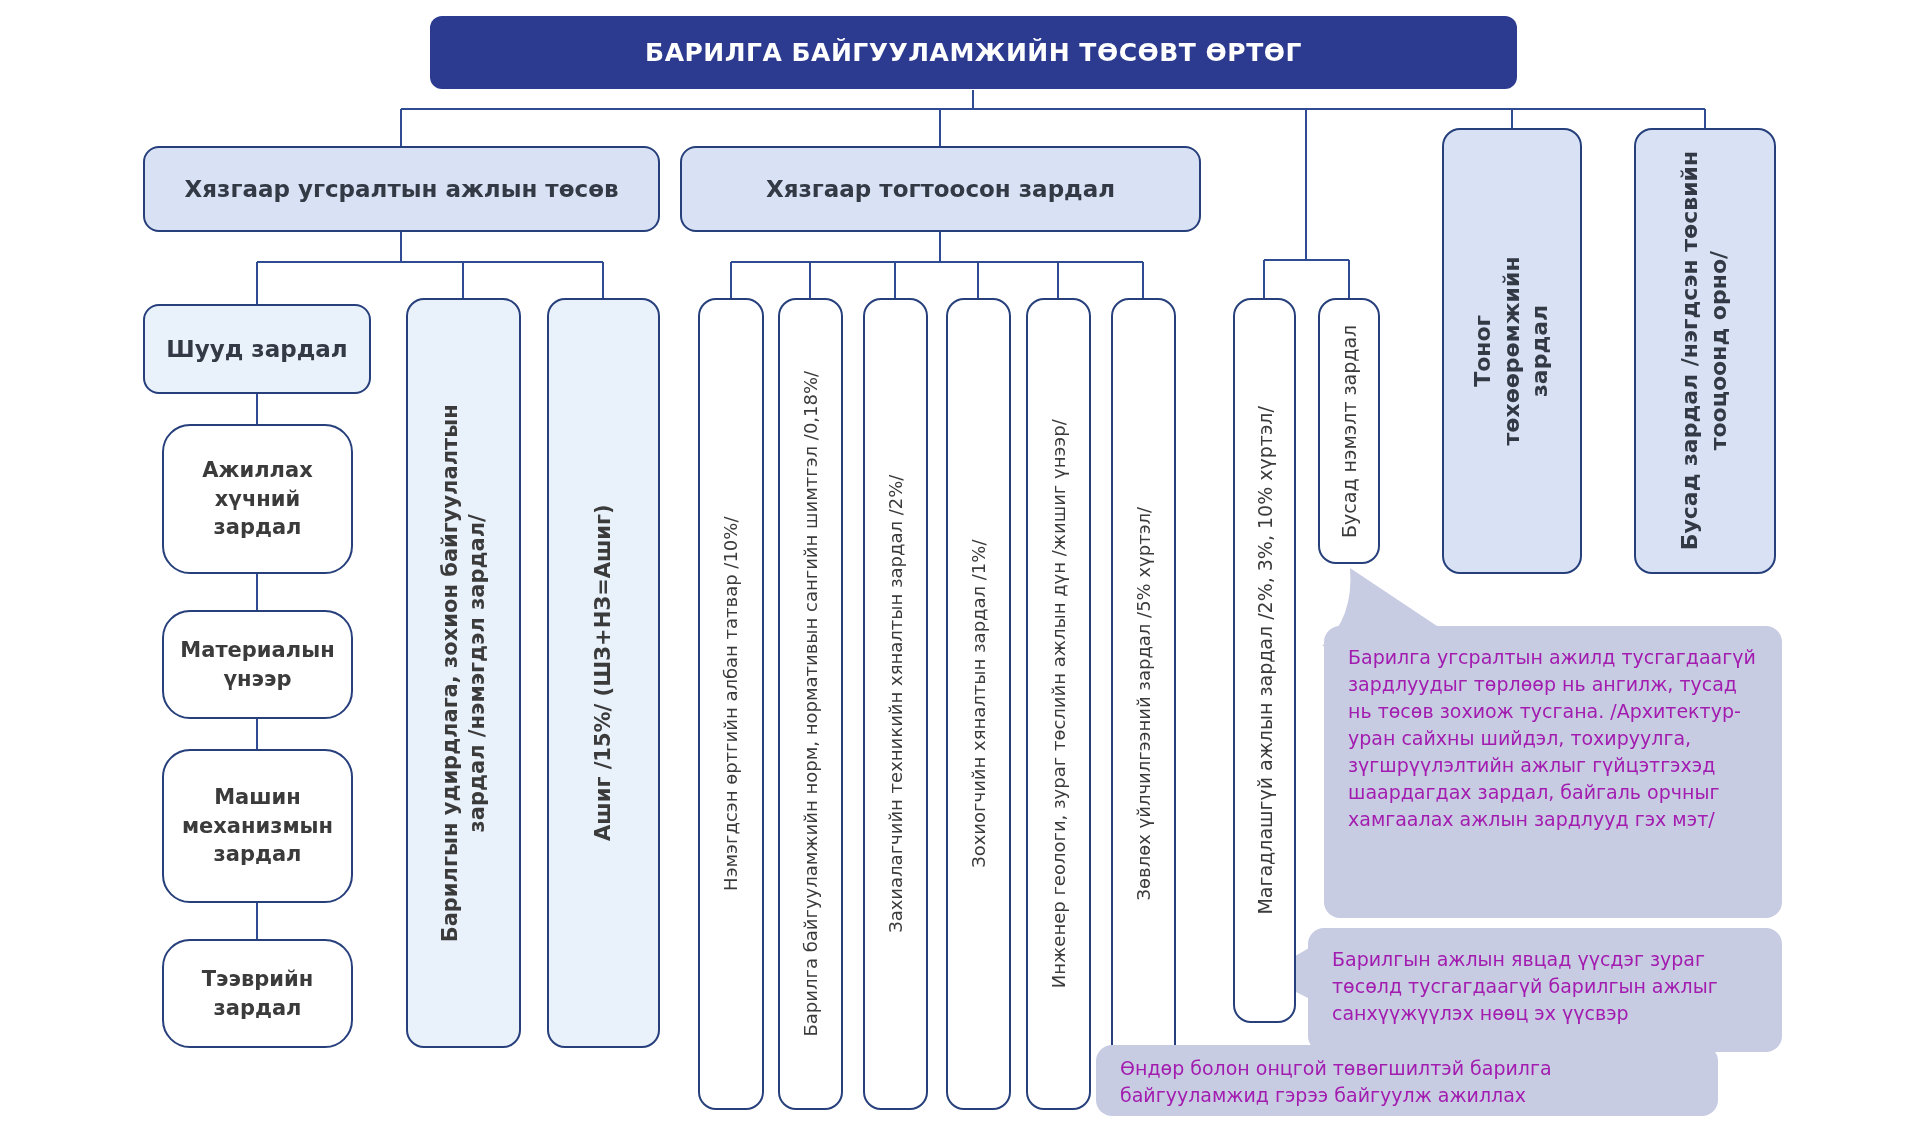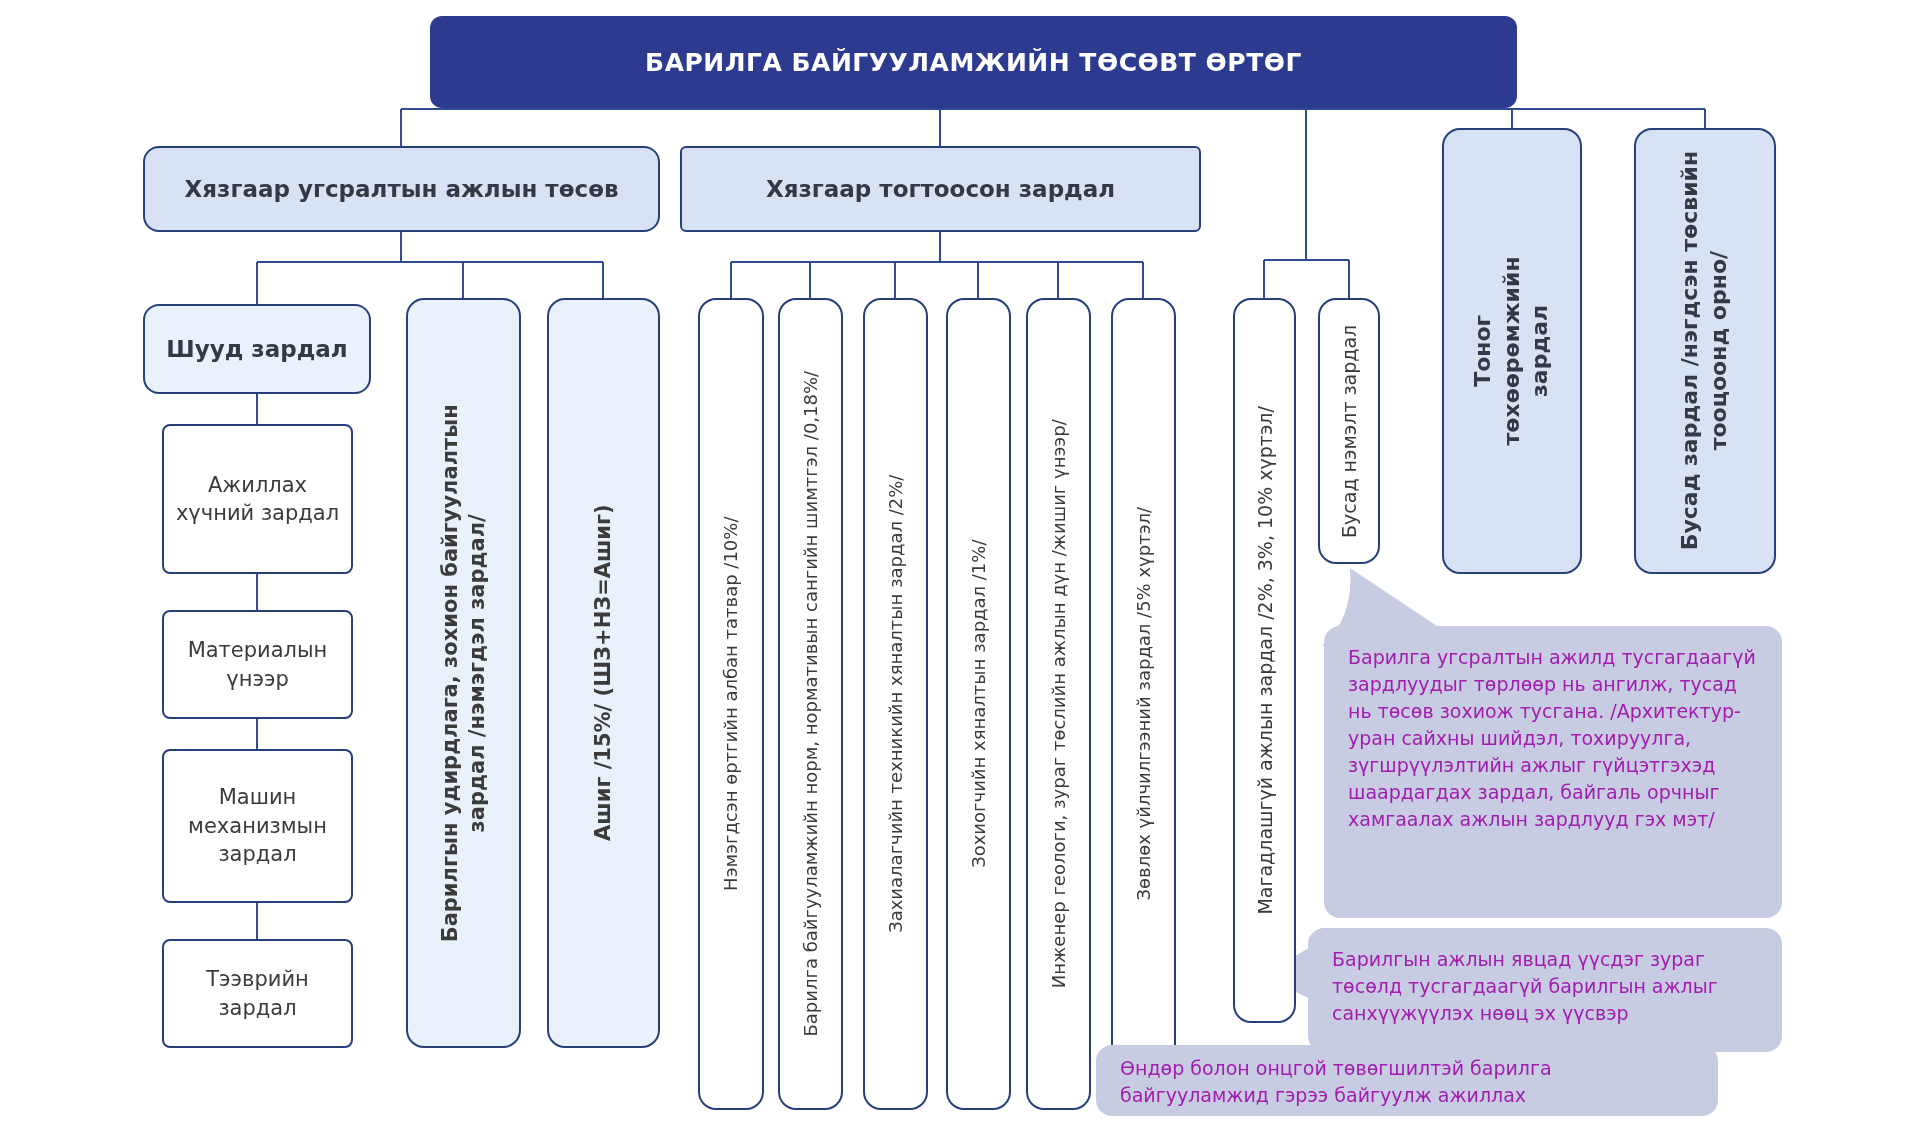--- a/index.html
+++ b/index.html
@@ -16,22 +16,22 @@
   }
   .hdr{
     background:#d8e2f4;border:2px solid #27407c;border-radius:16px;
     color:#333a45;font-size:23px;font-weight:600;padding:6px 14px;
   }
   .litebox{
     background:#e9f1fb;border:2px solid #27407c;border-radius:16px;
     color:#333a45;font-size:23px;font-weight:600;
   }
   .whitebox{
-    background:#ffffff;border:2px solid #27407c;border-radius:8px;
-    color:#3b3b3b;font-size:21px;font-weight:400;line-height:1.35;padding:4px 10px;
+    background:#ffffff;border:2px solid #27407c;border-radius:28px;
+    color:#3b3b3b;font-size:21px;font-weight:700;line-height:1.35;padding:4px 10px;
   }
   .vbox{border:2px solid #27407c;border-radius:18px;overflow:visible;}
   .vbox .vtext{
     transform:rotate(-90deg);text-align:center;line-height:1.3;flex:0 0 auto;
   }
   .v-lite{background:#e9f1fb;color:#3b3b3b;font-weight:600;font-size:21px;}
   .v-white{background:#ffffff;color:#3b3b3b;font-weight:500;font-size:18px;}
   .v-hdr{background:#d8e2f4;color:#333a45;font-weight:600;font-size:22px;}
   .bubble{
     background:#c8cce3;border-radius:16px;color:#a21caf;
@@ -55,25 +55,25 @@
          M1306 109 V260 M1264 260 H1349 M1264 260 V298 M1349 260 V298
          M401 232 V262 M257 262 H603 M257 262 V304 M463 262 V298 M603 262 V298
          M257 394 V424 M257 574 V610 M257 719 V749 M257 903 V939
          M940 232 V262 M731 262 H1143
          M731 262 V298 M810 262 V298 M895 262 V298 M978 262 V298 M1058 262 V298 M1143 262 V298" fill="none" stroke="#2f4b93" stroke-width="2"></path>
     <path d="M1350 568 Q1354 618 1322 646 L1470 648 L1416 612 Z" fill="#c8cce3"></path>
     <path d="M1262 975 L1316 944 L1316 1002 Z" fill="#c8cce3"></path>
     <path d="M1116 1072 L1168 1048 L1168 1098 Z" fill="#c8cce3"></path>
   </svg>
 
-  <div class="node title-box" style="left:430px;top:16px;width:1087px;height:92px;">БАРИЛГА БАЙГУУЛАМЖИЙН ТӨСӨВТ ӨРТӨГ</div>
+  <div class="node title-box" style="left:430px;top:16px;width:1087px;height:73px;">БАРИЛГА БАЙГУУЛАМЖИЙН ТӨСӨВТ ӨРТӨГ</div>
 
   <div class="node hdr" style="left:143px;top:146px;width:517px;height:86px;">Хязгаар угсралтын ажлын төсөв</div>
 
-  <div class="node hdr" style="left:680px;top:146px;width:521px;height:86px;border-radius:6px;">Хязгаар тогтоосон зардал</div>
+  <div class="node hdr" style="left:680px;top:146px;width:521px;height:86px;">Хязгаар тогтоосон зардал</div>
 
   <div class="node vbox v-hdr" style="left:1442px;top:128px;width:140px;height:446px;">
     <div class="vtext" style="width:200px;">Тоног төхөөрөмжийн зардал</div>
   </div>
 
   <div class="node vbox v-hdr" style="left:1634px;top:128px;width:142px;height:446px;">
     <div class="vtext" style="width:430px;">Бусад зардал /нэгдсэн төсвийн тооцоонд орно/</div>
   </div>
 
   <div class="node litebox" style="left:143px;top:304px;width:228px;height:90px;">Шууд зардал</div>

